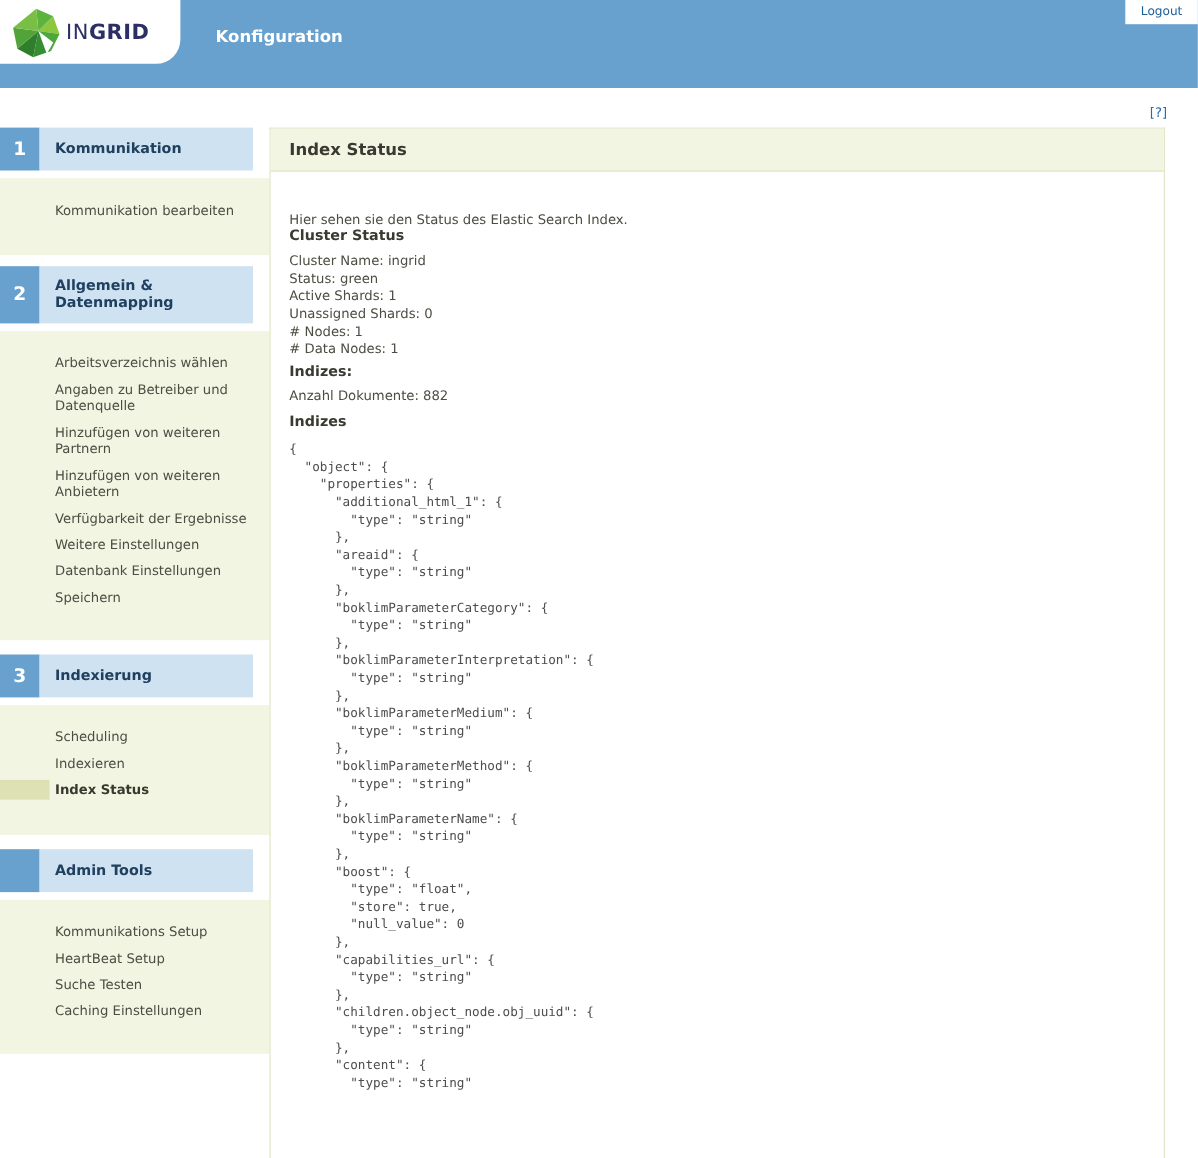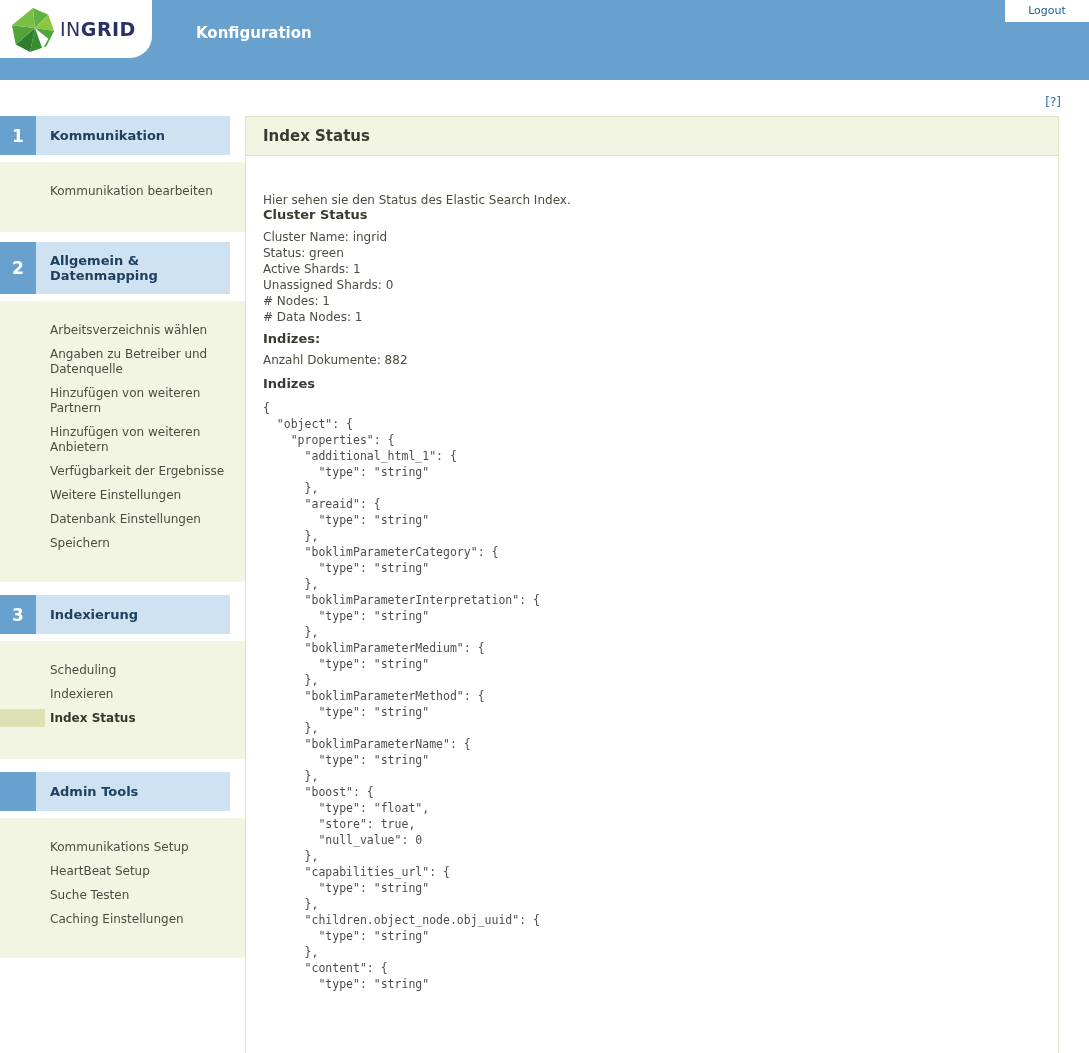--- a/index.html
+++ b/index.html
@@ -2,29 +2,29 @@
 <html><head>
 <meta charset="utf-8">
 <style>
   * { margin:0; padding:0; box-sizing:border-box; }
   html,body { width:1089px; height:1053px; background:#ffffff;
     font-family:"DejaVu Sans","Liberation Sans",sans-serif; font-size:12px; color:#4c4c42;
     overflow:hidden; position:relative; }
 
   
   .top-header { position:absolute; top:0; left:0; width:1089px; height:80px; background:#68a1ce; }
-  .logo-box { position:absolute; top:0; left:0; width:152px; height:58px; background:#ffffff;
+  .logo-box { position:absolute; top:0; left:0; width:164px; height:58px; background:#ffffff;
     border-radius:0 0 22px 0; display:flex; align-items:center; z-index:2; }
   .logo-gem { margin:2px 4px 0 10px; }
   .logo-text { font-size:19px; color:#2b2f66; letter-spacing:0.5px; }
   .logo-text .thin { font-weight:400; }
   .logo-text .bold { font-weight:700; }
   .app-title { position:absolute; left:196px; top:24px; color:#ffffff; font-weight:bold;
     font-size:15px; z-index:3; }
-  .logout-tab { position:absolute; top:0; right:0; width:84px; height:22px; background:#ffffff;
+  .logout-tab { position:absolute; top:0; right:0; width:66px; height:22px; background:#ffffff;
     z-index:3; text-align:center; line-height:21px; }
   .logout-tab a { color:#1b5e97; font-size:11px; text-decoration:none; cursor:pointer; }
   .help-link { position:absolute; top:95px; right:28px; color:#2b6da8; font-size:12px;
     cursor:pointer; }
 
   
   .sidebar { position:absolute; left:0; top:116px; width:230px; }
   .sec-header { display:flex; width:230px; }
   .sec-num { width:36px; background:#68a1ce; color:#ffffff; font-weight:bold; font-size:17px;
     display:flex; align-items:center; justify-content:center; }

